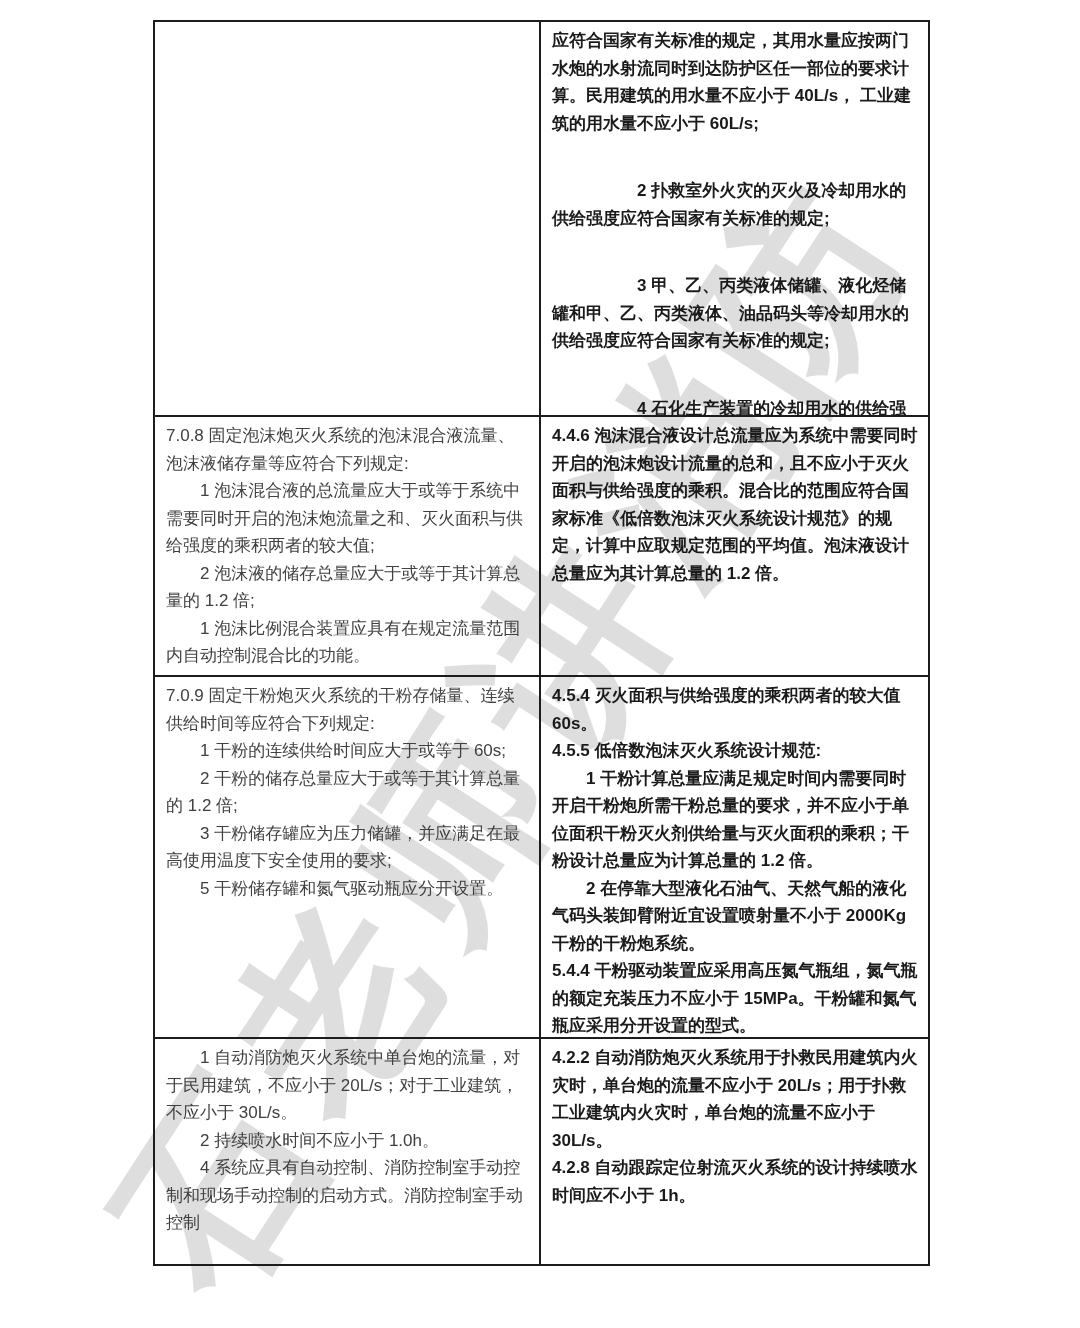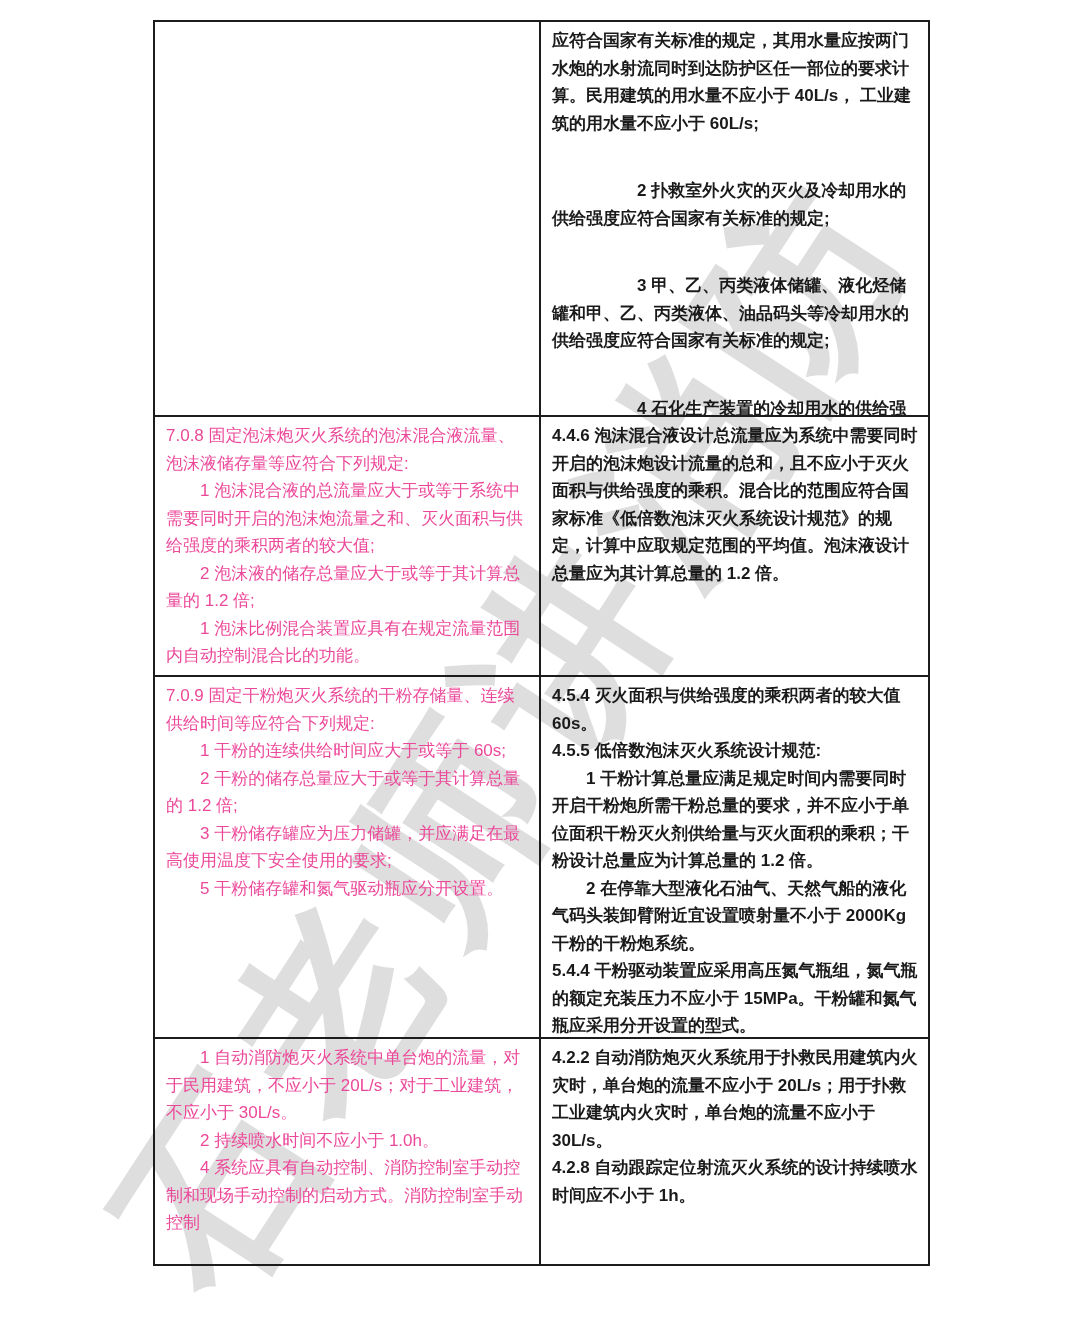--- a/index.html
+++ b/index.html
@@ -48,21 +48,21 @@
     box-sizing: border-box;
     border-right: 2px solid #1c1c1c;
     border-bottom: 2px solid #1c1c1c;
     padding: 5px 9px 0 11px;
     overflow: hidden;
     font-size: 17px;
     line-height: 27.5px;
   }
   .cell.col-right { border-right: none; }
   .cell.row-last  { border-bottom: none; }
-  .cell.col-left  { font-weight: 400; color: #ec4899; }
+  .cell.col-left  { font-weight: 400; color: #404040; }
   .cell.col-right { font-weight: 700; color: #1a1a1a; }
   .para { margin: 0; padding: 0; }
   .p-none { text-indent: 0; }
   .p-sub  { text-indent: 2em; }
   .p-deep { text-indent: 5em; margin-top: 40px; }
 </style>
 </head>
 <body>
 
 <div class="watermark">石老师讲消防</div>

